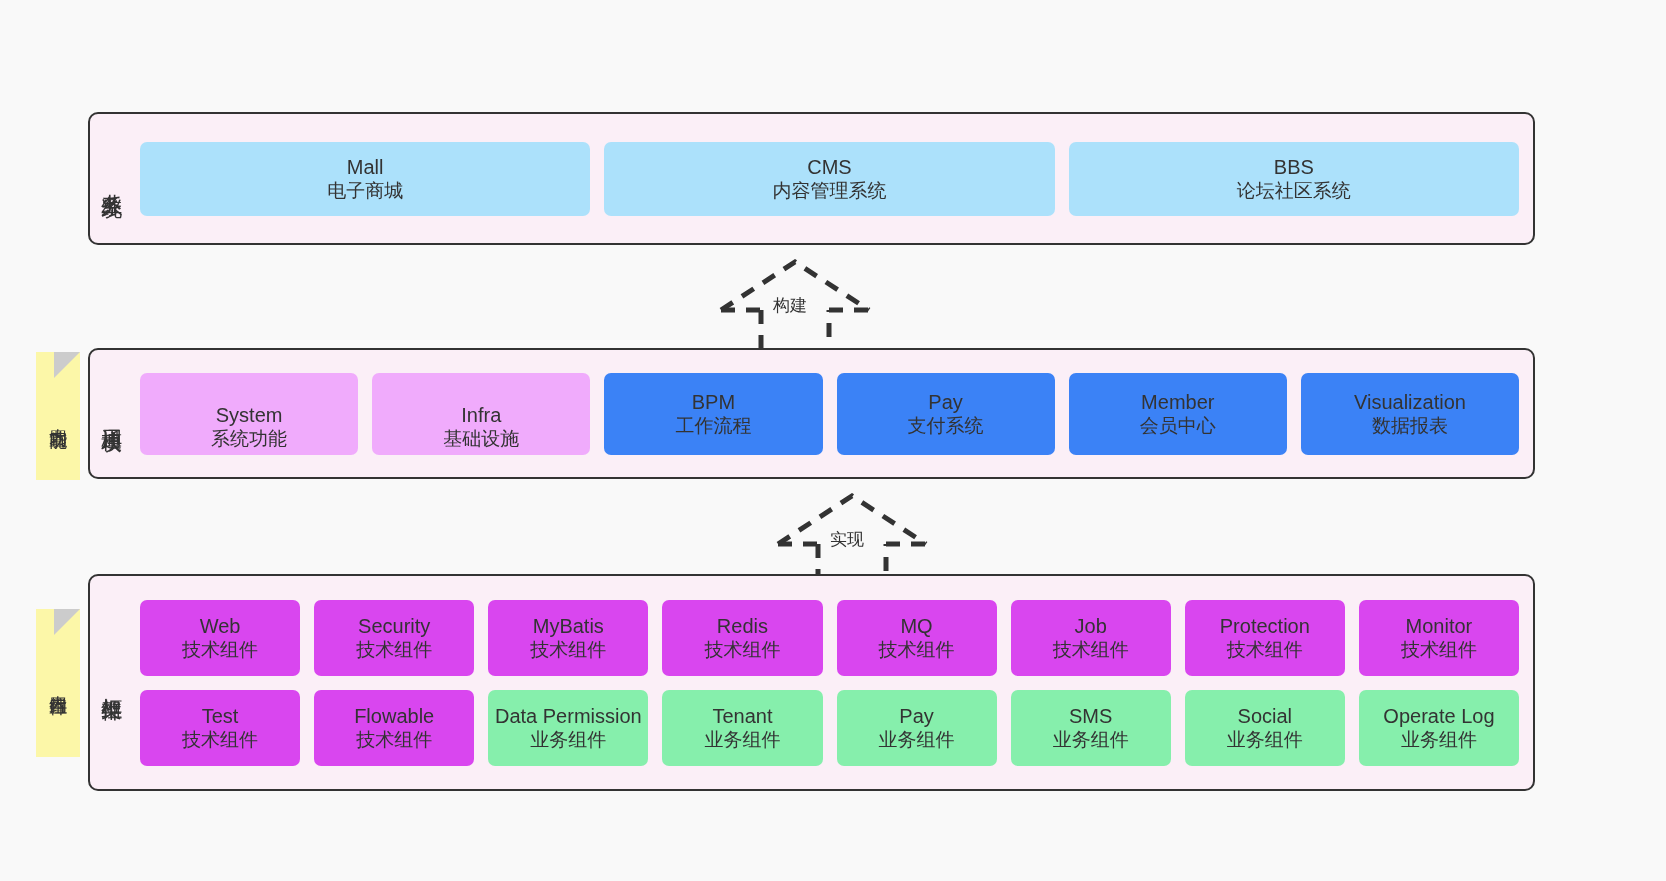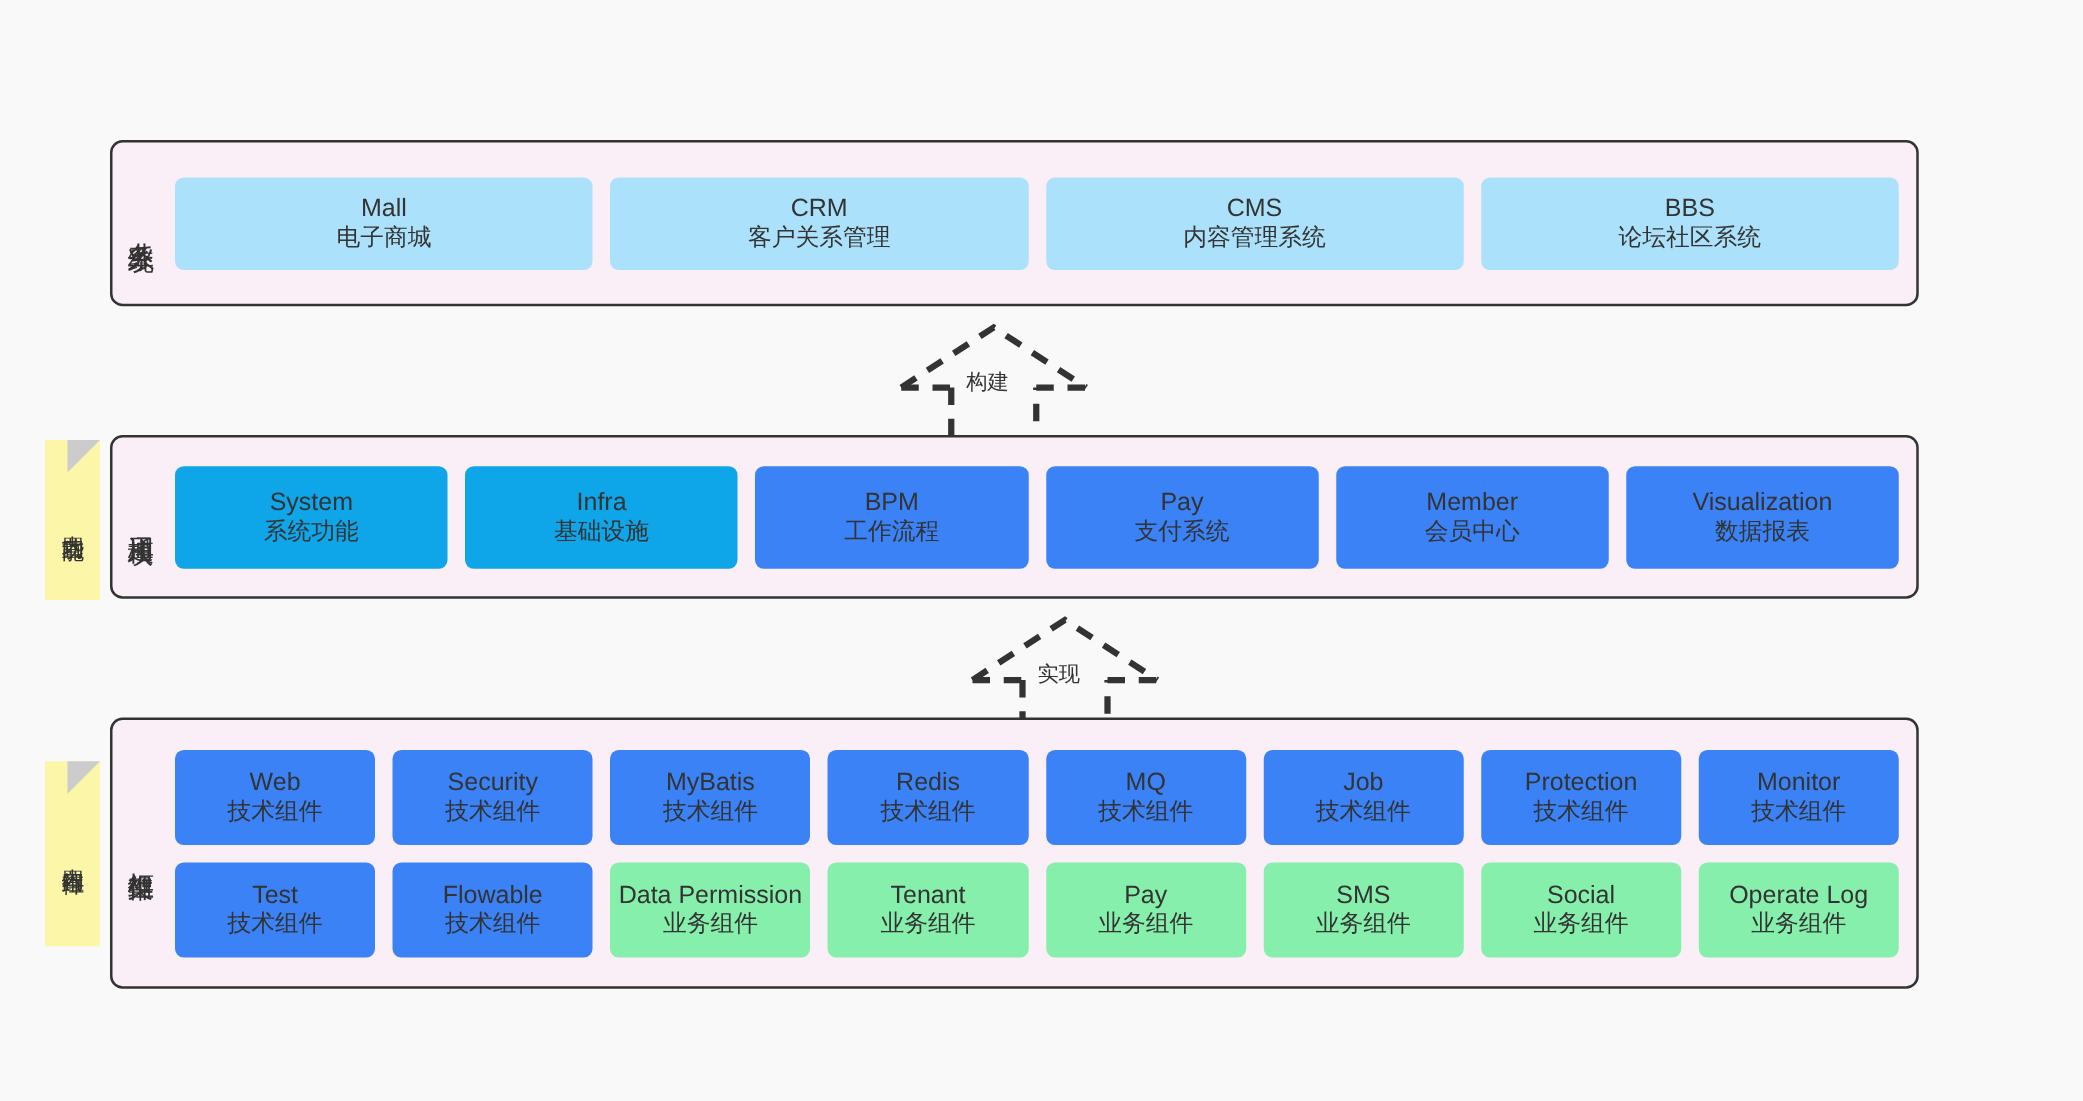--- a/index.html
+++ b/index.html
@@ -77,23 +77,23 @@
     justify-content: center;
     text-align: center;
     line-height: 1.22;
     padding: 4px 6px;
     color: #333333;
   }
   .box .b-en  { font-size: 20px; }
   .box .b-cn  { font-size: 19px; }
 
   .c-blue      { background: #ace1fb; }
-  .c-red       { background: #0ea5e9; }
+  .c-red       { background: #f0abfc; justify-content: flex-end; }
   .c-pink      { background: #3b82f6; }
-  .c-green     { background: #3b82f6; }
+  .c-green     { background: #d946ef; }
   .c-lgreen    { background: #86efac; }
 
   
   #layer-business  { left: 88px;  top: 112px; width: 1447px; height: 133px; }
   #layer-common    { left: 88px;  top: 348px; width: 1447px; height: 131px; }
   #layer-framework { left: 88px;  top: 574px; width: 1447px; height: 217px; }
 
   #layer-business .box  { height: 74px; }
   #layer-common  .box   { height: 82px; }
   #layer-framework .box { height: 76px; }
@@ -151,24 +151,20 @@
 
 <div id="canvas">
 
   <div class="layer" id="layer-business">
     <div class="layer-title">业务系统</div>
     <div class="layer-body">
       <div class="row">
         <div class="box c-blue">
           <span class="b-en">Mall</span>
           <span class="b-cn">电子商城</span>
-        </div>
-        <div class="box c-blue">
-          <span class="b-en">CRM</span>
-          <span class="b-cn">客户关系管理</span>
         </div>
         <div class="box c-blue">
           <span class="b-en">CMS</span>
           <span class="b-cn">内容管理系统</span>
         </div>
         <div class="box c-blue">
           <span class="b-en">BBS</span>
           <span class="b-cn">论坛社区系统</span>
         </div>
       </div>

